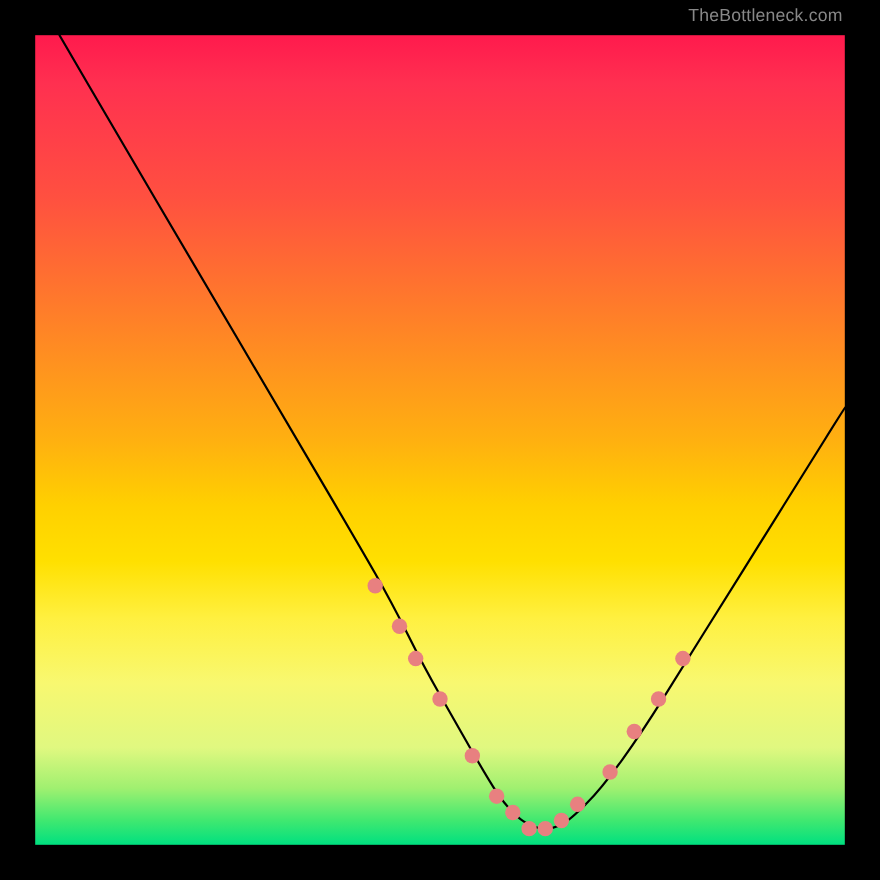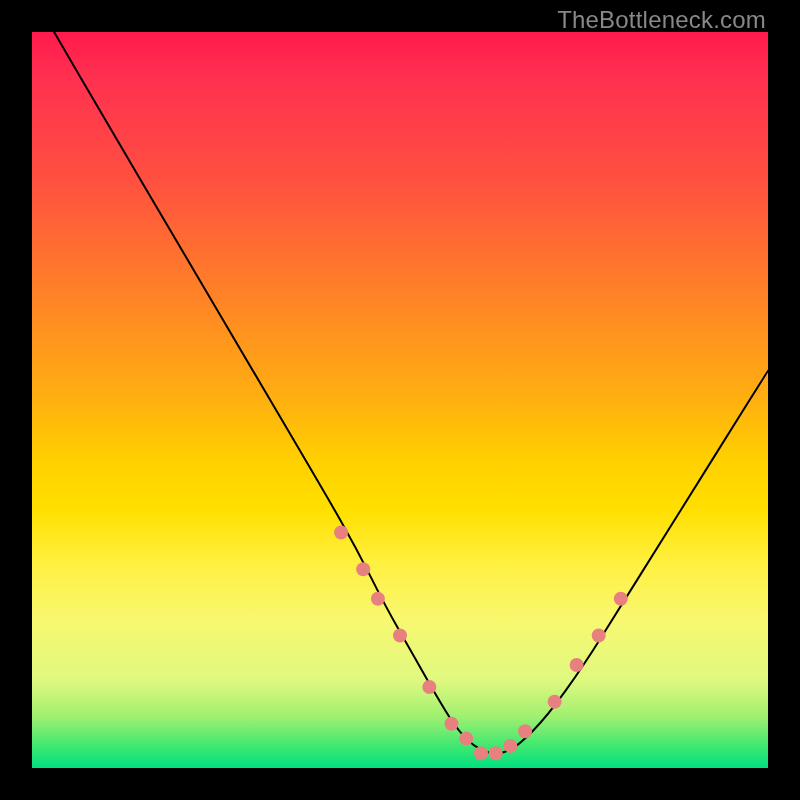--- a/index.html
+++ b/index.html
@@ -42,21 +42,21 @@
       #a0f070 93%,
       #40e870 97%,
       #00e080 100%
     );
   }
   .watermark {
     position: absolute;
     top: 6px;
     right: 34px;
     color: #888;
-    font-size: 24px;
+    font-size: 16px;
     font-weight: 500;
     letter-spacing: 0.2px;
     z-index: 10;
   }
   svg.curve {
     position: absolute;
     top: 0;
     left: 0;
     width: 736px;
     height: 736px;

